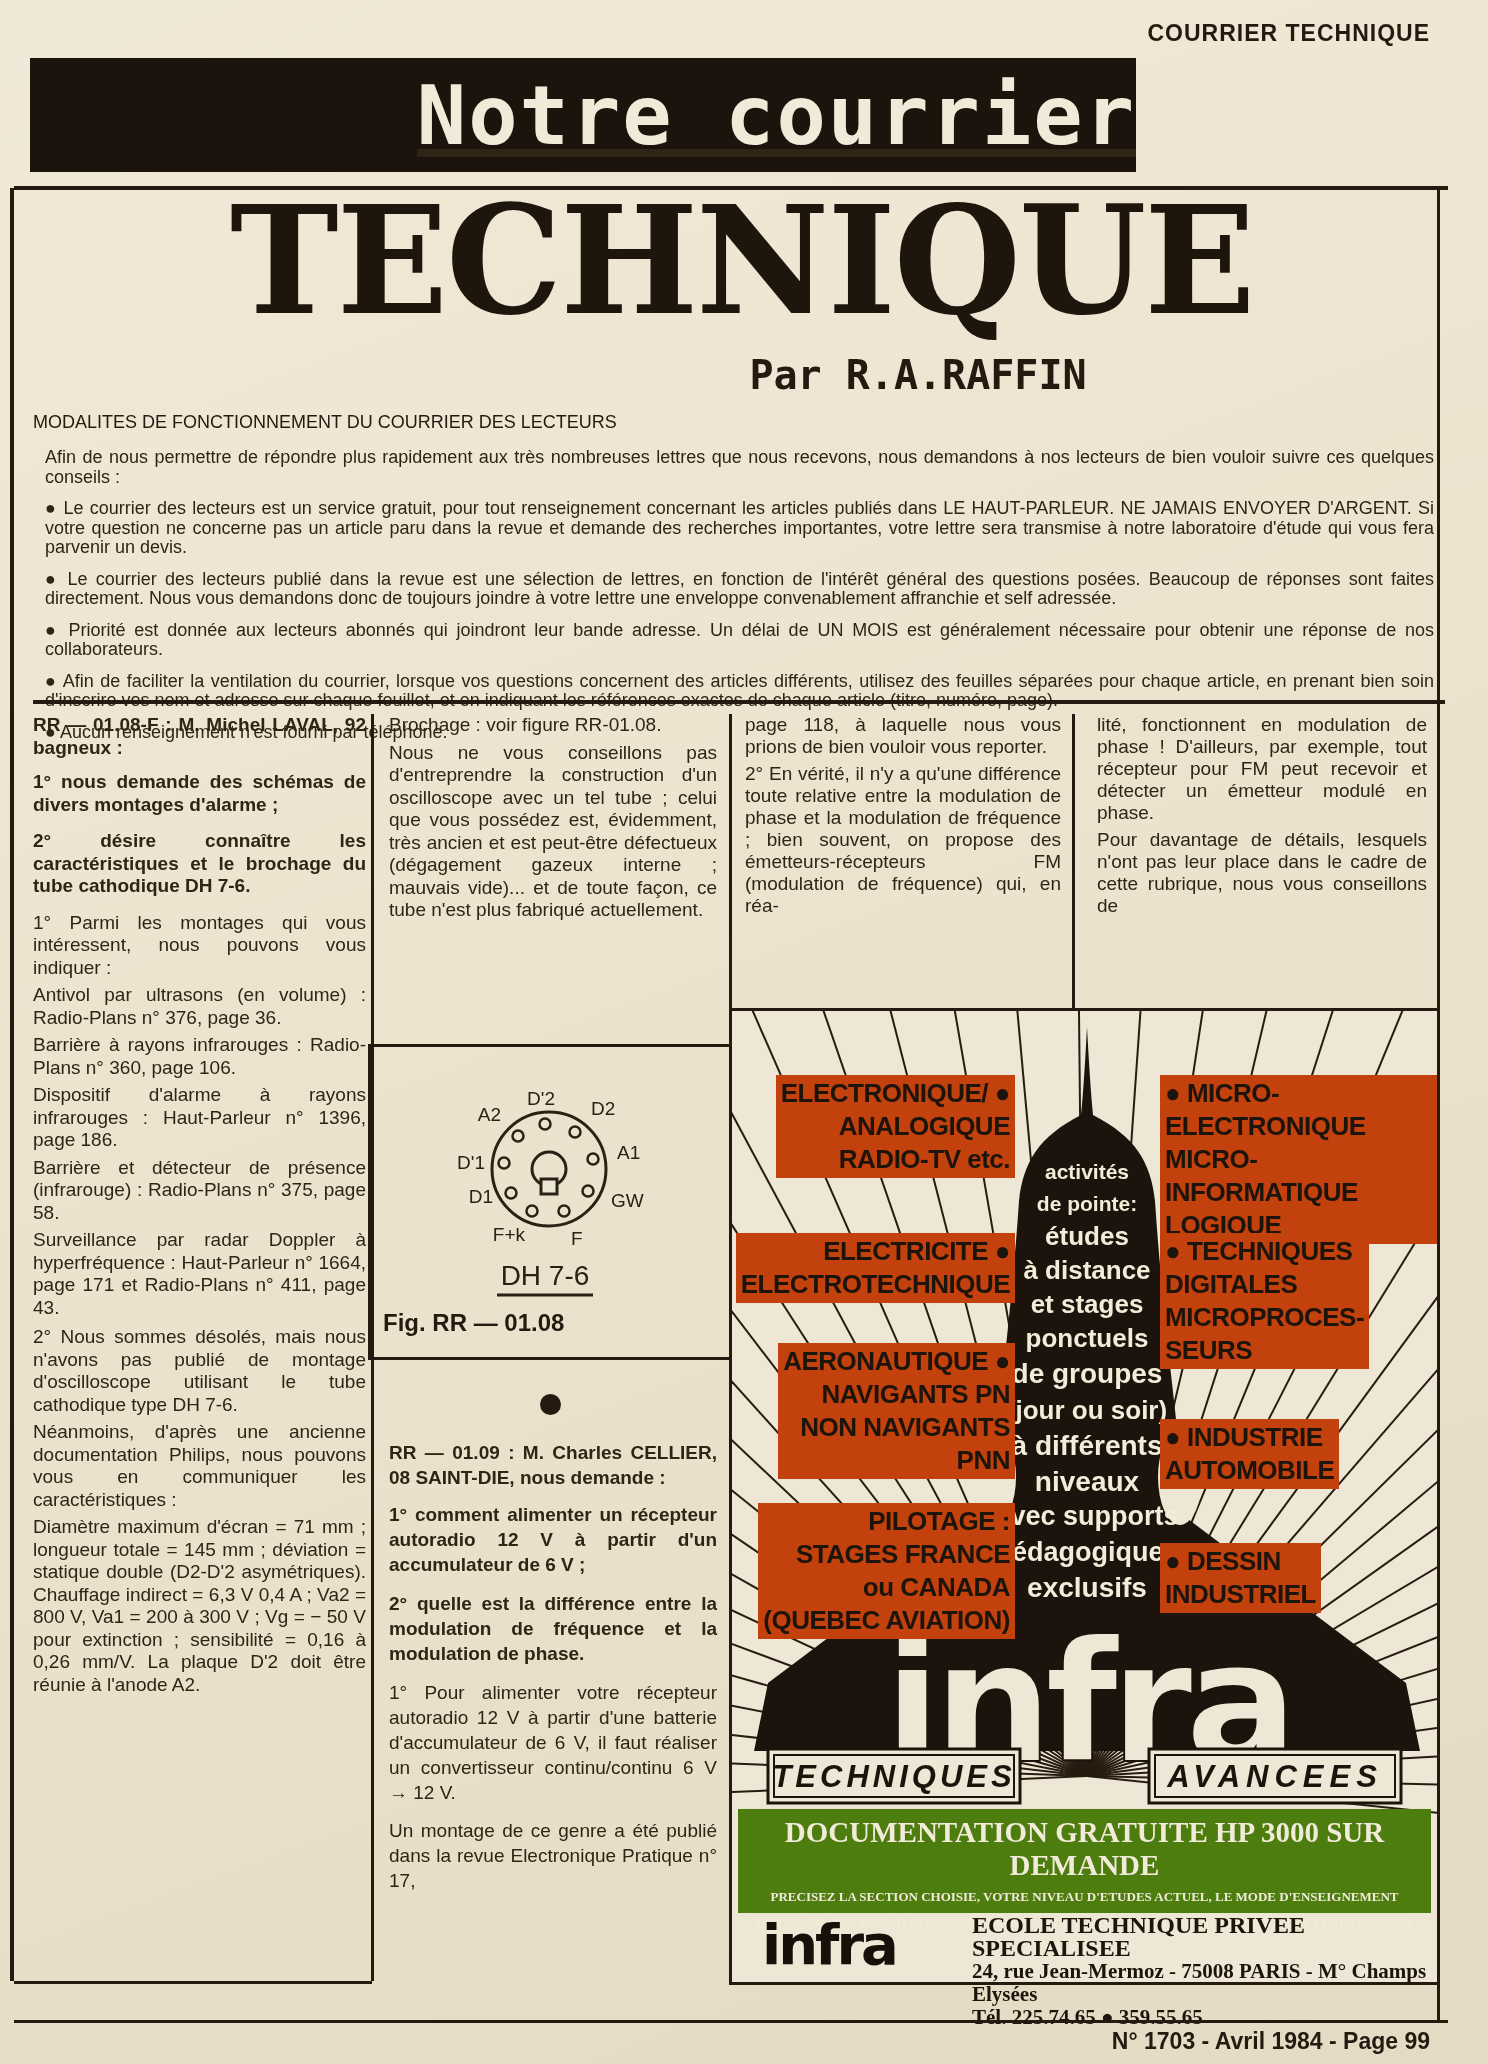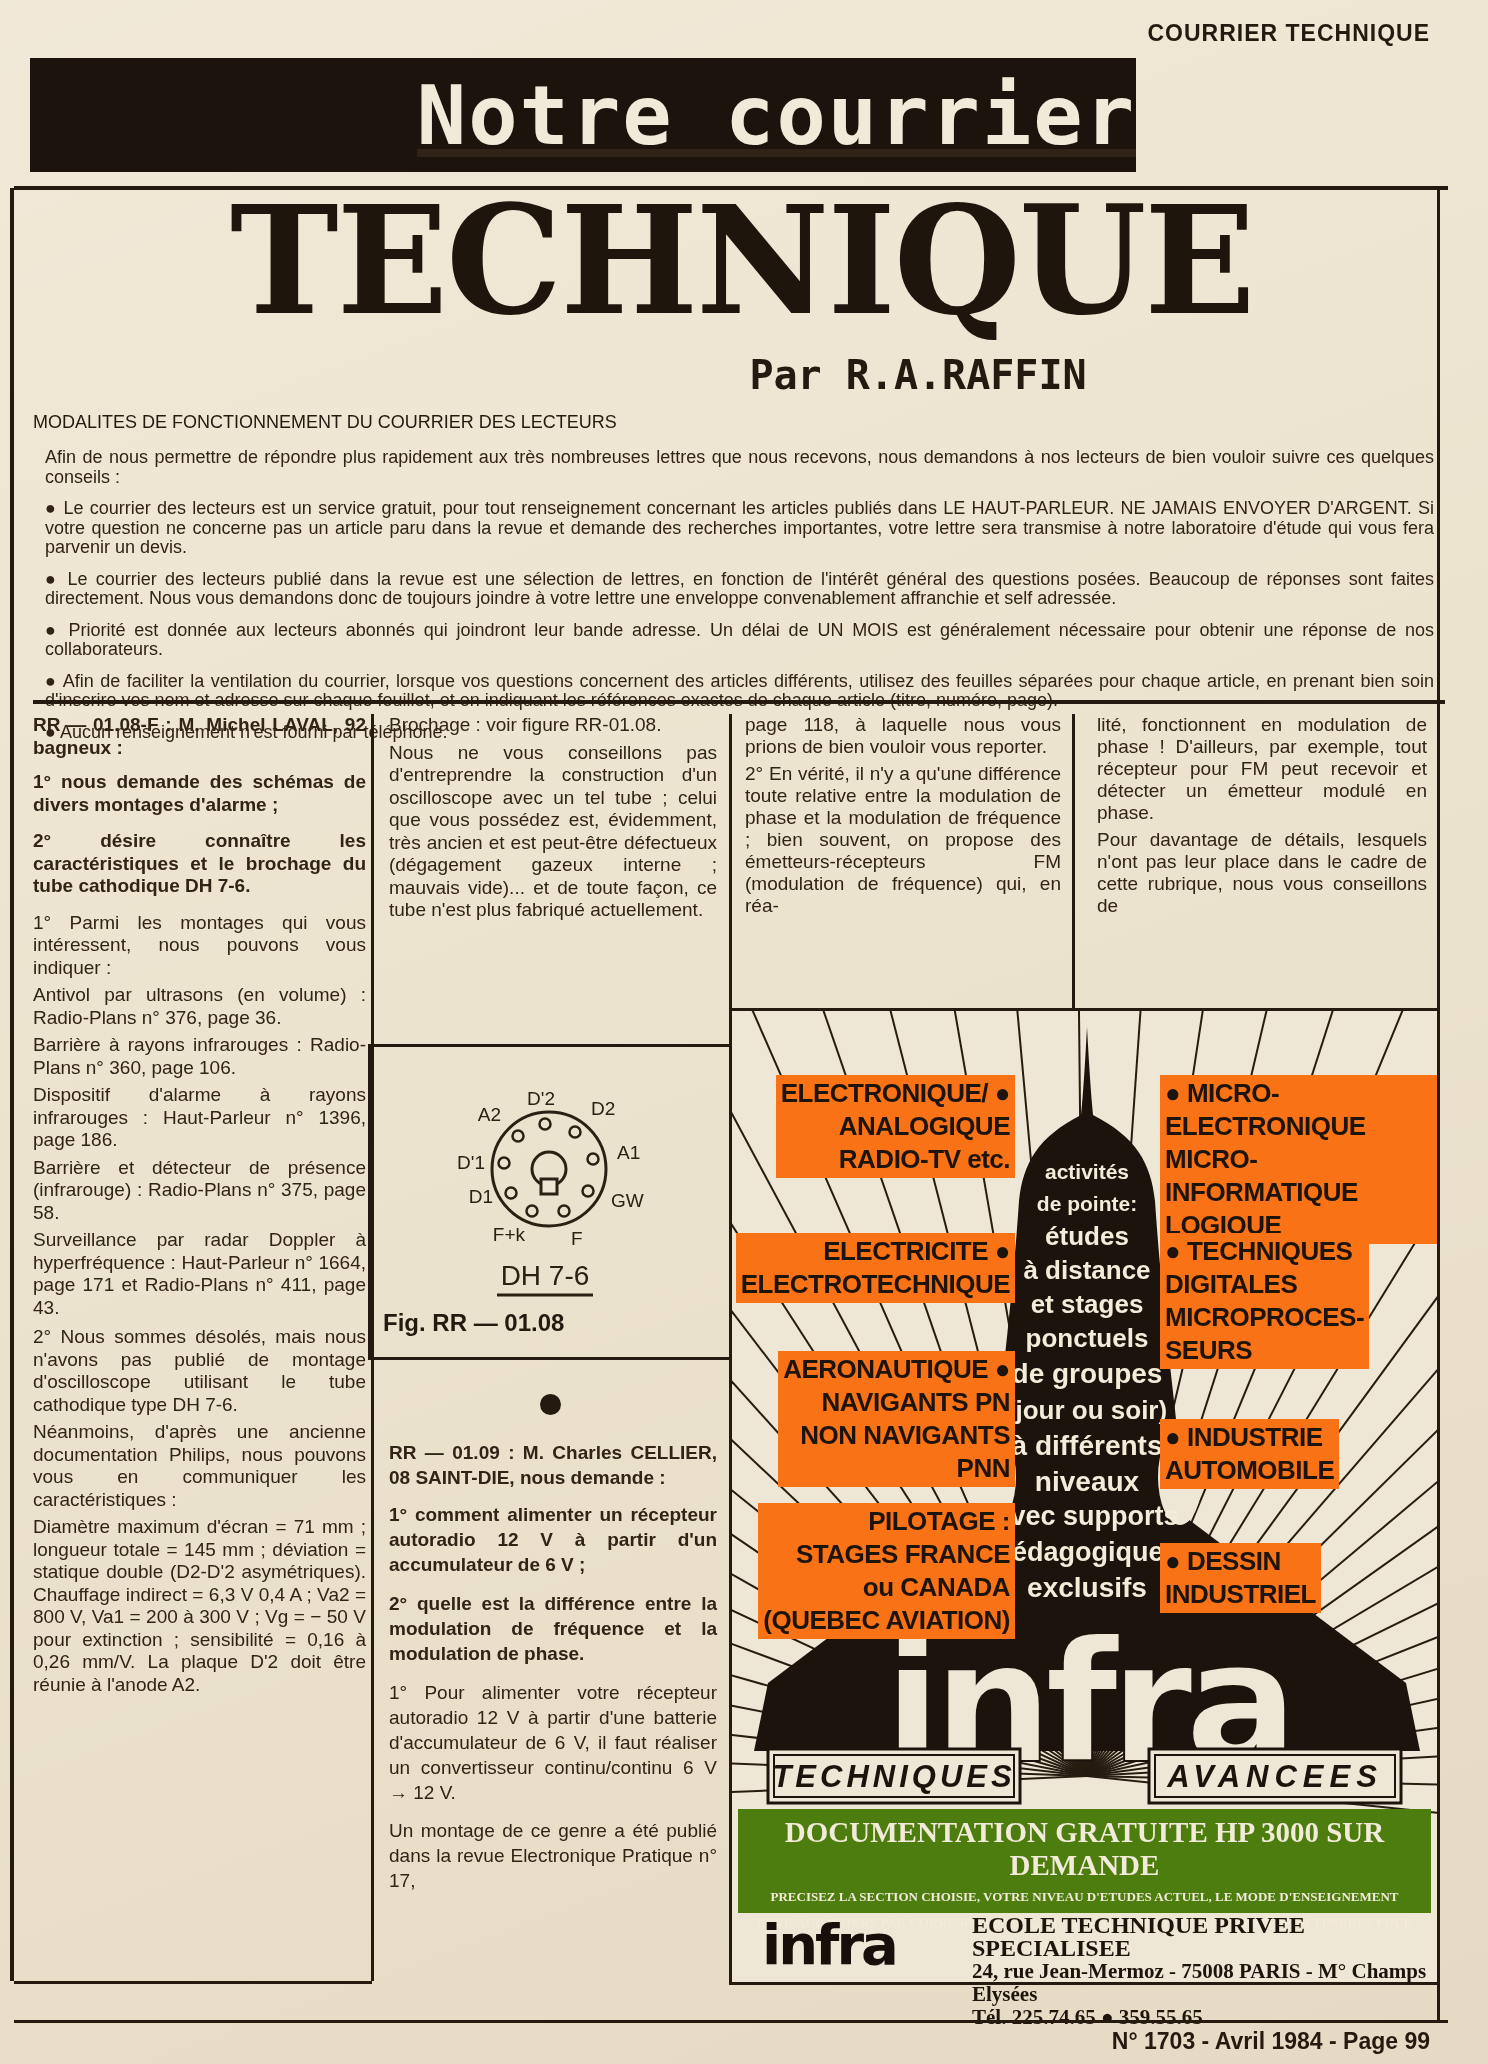--- a/index.html
+++ b/index.html
@@ -32,21 +32,21 @@
 
   .fig-box{position:absolute;left:368px;top:1044px;width:364px;height:316px;
            border:3px solid #241a10;box-sizing:border-box;}
   .fig-caption{position:absolute;left:12px;top:262px;font-weight:bold;font-size:24px;color:#241a10;}
   .dot-sep{position:absolute;left:540px;top:1394px;width:21px;height:21px;border-radius:50%;background:#241a10;}
 
   .ad-box{position:absolute;left:729px;top:1008px;width:711px;height:977px;
           border:3px solid #241a10;box-sizing:border-box;background:#efe7d5;}
   .ad-box svg{position:absolute;left:0;top:0;}
   .ad-item{position:absolute;font-weight:bold;font-size:26px;line-height:33px;letter-spacing:-0.5px;
-           white-space:pre-line;background:#f97316;padding:2px 5px;color:#1d140b;}
+           white-space:pre-line;background:#c2410c;padding:2px 5px;color:#1d140b;}
   .ad-left{text-align:right;}
   .doc-box{position:absolute;left:6px;top:798px;width:693px;height:104px;background:#4d7c0f;
            color:#f2ebd9;text-align:center;font-family:"Liberation Serif",serif;font-weight:bold;}
   .doc-title{font-size:29px;margin-top:7px;}
   .doc-body{font-size:13px;line-height:26px;margin:2px 12px 0;}
   .strip-logo{position:absolute;left:30px;top:901px;font-size:56px;font-weight:bold;letter-spacing:-3px;
            color:#17100a;font-family:"DejaVu Sans",sans-serif;}
   .strip-addr{position:absolute;left:240px;top:903px;width:470px;font-family:"Liberation Serif",serif;
            font-weight:bold;color:#1d140b;line-height:23px;}
   .strip-addr .l1{font-size:24px;} .strip-addr .l2,.strip-addr .l3{font-size:21px;}
@@ -239,21 +239,21 @@
         <rect x="423" y="744" width="240" height="42" fill="none" stroke="#1c140c" stroke-width="2"></rect>
         <text x="543" y="776" text-anchor="middle" font-family="Liberation Sans, sans-serif" font-style="italic" font-weight="bold" font-size="31" letter-spacing="6" fill="#1c140c">AVANCEES</text>
       </g>
     </svg>
 
     <div class="ad-item ad-left" style="right:422px;top:64px;">ELECTRONIQUE/ ●
 ANALOGIQUE
 RADIO-TV etc.</div>
     <div class="ad-item ad-left" style="right:422px;top:222px;">ELECTRICITE ●
 ELECTROTECHNIQUE</div>
-    <div class="ad-item ad-left" style="right:422px;top:340px;">AERONAUTIQUE ●
+    <div class="ad-item ad-left" style="right:422px;top:332px;">AERONAUTIQUE ●
 NAVIGANTS PN
 NON NAVIGANTS
 PNN</div>
     <div class="ad-item ad-left" style="right:422px;top:492px;">PILOTAGE :
 STAGES FRANCE
 ou CANADA
 (QUEBEC AVIATION)</div>
     <div class="ad-item" style="left:428px;top:64px;">● MICRO-ELECTRONIQUE
 MICRO-INFORMATIQUE
 LOGIQUE</div>

